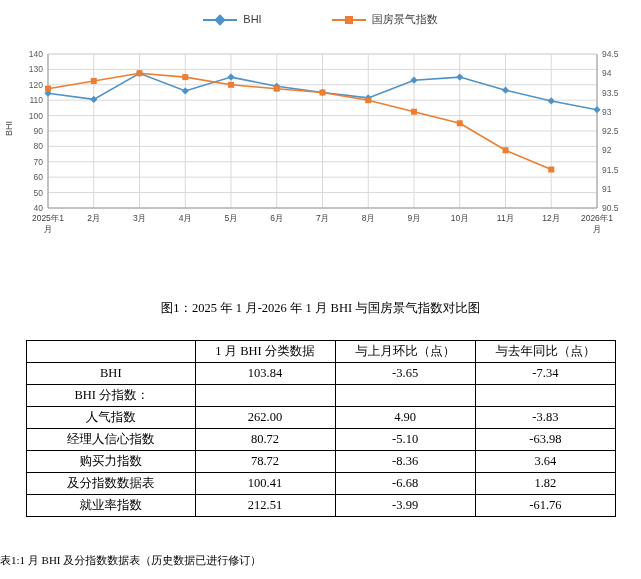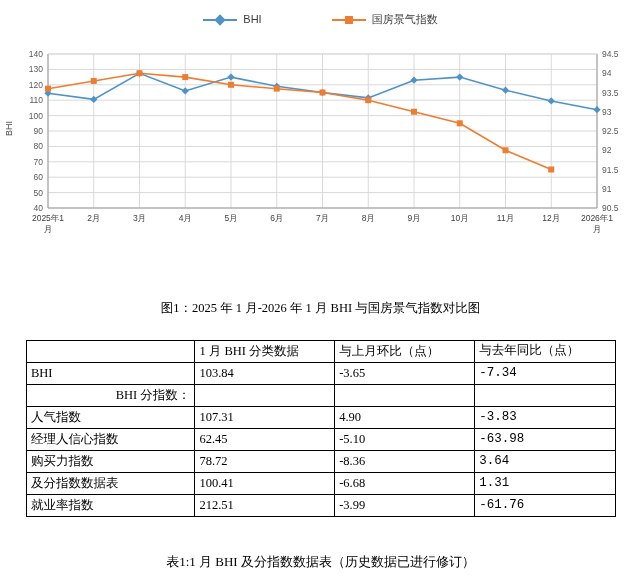--- a/index.html
+++ b/index.html
@@ -111,39 +111,39 @@
   table {
     border-collapse: collapse;
     width: 590px;
     font-family: "Liberation Serif", serif;
     font-size: 12.5px;
   }
   table td {
     border: 1px solid #000;
     height: 21px;
     padding: 0 4px;
+    text-align: center;
     vertical-align: middle;
     line-height: 1.1;
   }
   td.col-label { width: 170px; }
   td.col-a { width: 140px; }
   td.col-b { width: 140px; }
-  td.col-c { width: 140px; font-family: Liberation Mono, monospace; }
+  td.col-c { width: 140px; }
   td.left-label {
-    text-align: right;
+    text-align: center;
     padding-left: 6px;
   }
 
   #table-caption {
     position: absolute;
     top: 553px;
     left: 0;
     width: 641px;
-    text-align: center;
-    font-size: 13px;
+    font-size: 11px;
     font-family: "Liberation Serif", serif;
   }
 </style>
 </head>
 <body>
 
 <div id="legend">
   <div class="legend-item">
     <span class="legend-line" style="background:#4e92c8;">
       <span class="legend-marker diamond" style="background:#4e92c8;"></span>
@@ -284,41 +284,41 @@
           <td class="col-c">-7.34</td>
         </tr>
         <tr>
           <td class="col-label left-label">BHI 分指数：</td>
           <td class="col-a"></td>
           <td class="col-b"></td>
           <td class="col-c"></td>
         </tr>
         <tr>
           <td class="col-label">人气指数</td>
-          <td class="col-a">107.31</td>
+          <td class="col-a">262.00</td>
           <td class="col-b">4.90</td>
           <td class="col-c">-3.83</td>
         </tr>
         <tr>
           <td class="col-label">经理人信心指数</td>
-          <td class="col-a">62.45</td>
+          <td class="col-a">80.72</td>
           <td class="col-b">-5.10</td>
           <td class="col-c">-63.98</td>
         </tr>
         <tr>
           <td class="col-label">购买力指数</td>
           <td class="col-a">78.72</td>
           <td class="col-b">-8.36</td>
           <td class="col-c">3.64</td>
         </tr>
         <tr>
           <td class="col-label">及分指数数据表</td>
           <td class="col-a">100.41</td>
           <td class="col-b">-6.68</td>
-          <td class="col-c">1.31</td>
+          <td class="col-c">1.82</td>
         </tr>
         <tr>
           <td class="col-label">就业率指数</td>
           <td class="col-a">212.51</td>
           <td class="col-b">-3.99</td>
           <td class="col-c">-61.76</td>
         </tr>
       </tbody>
   </table>
 </div>

